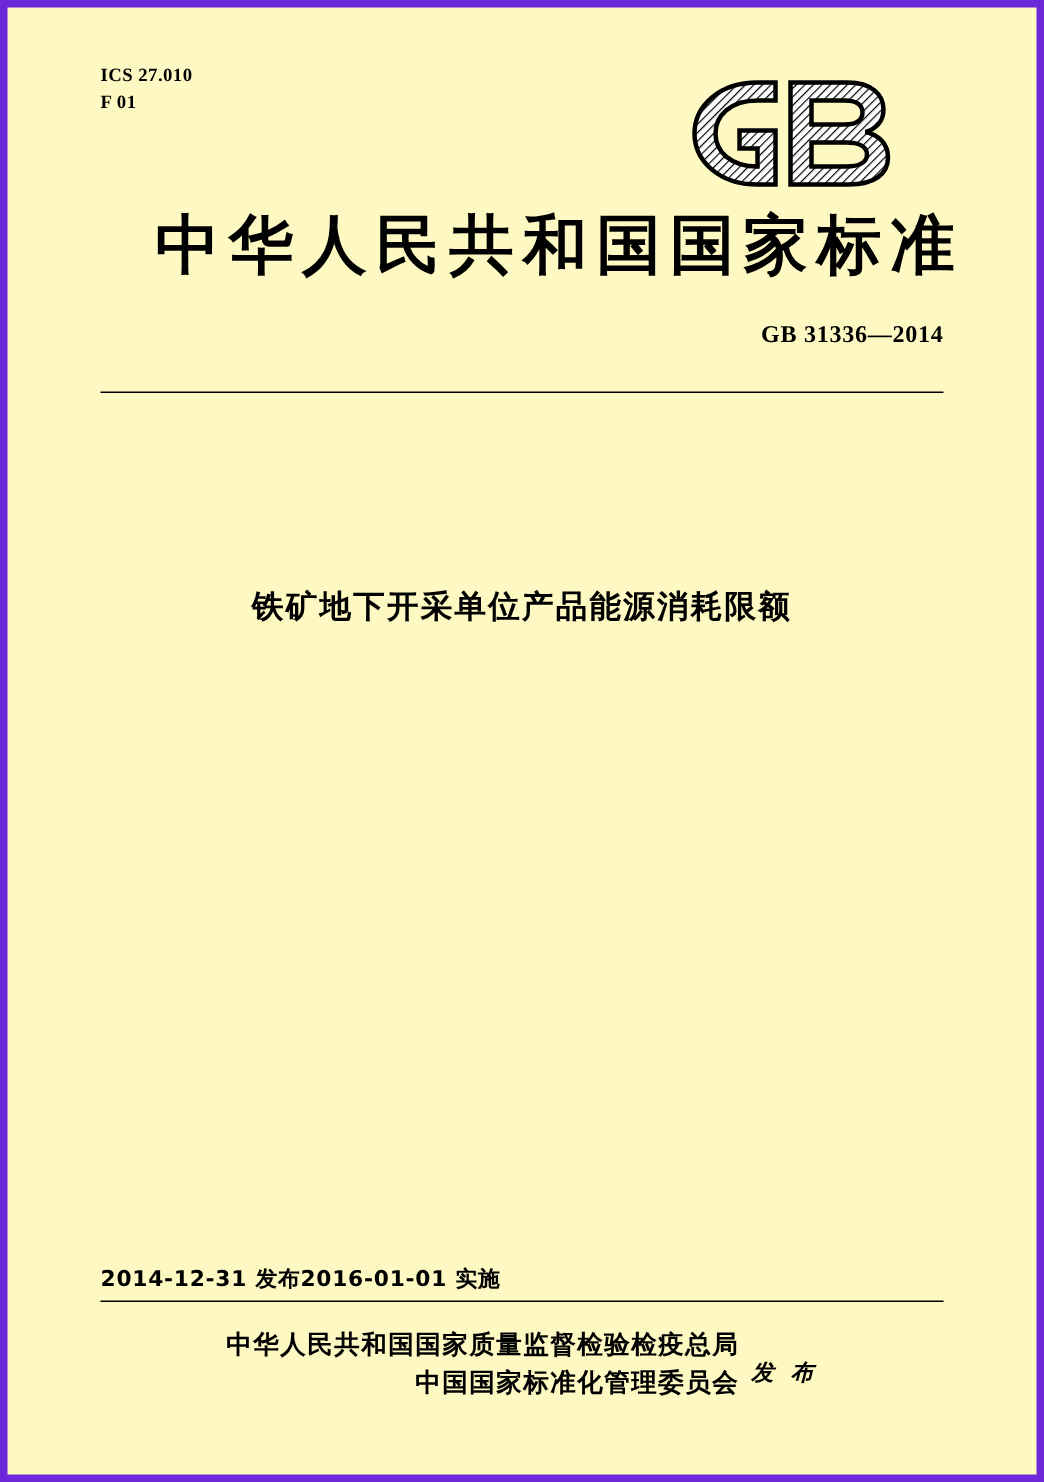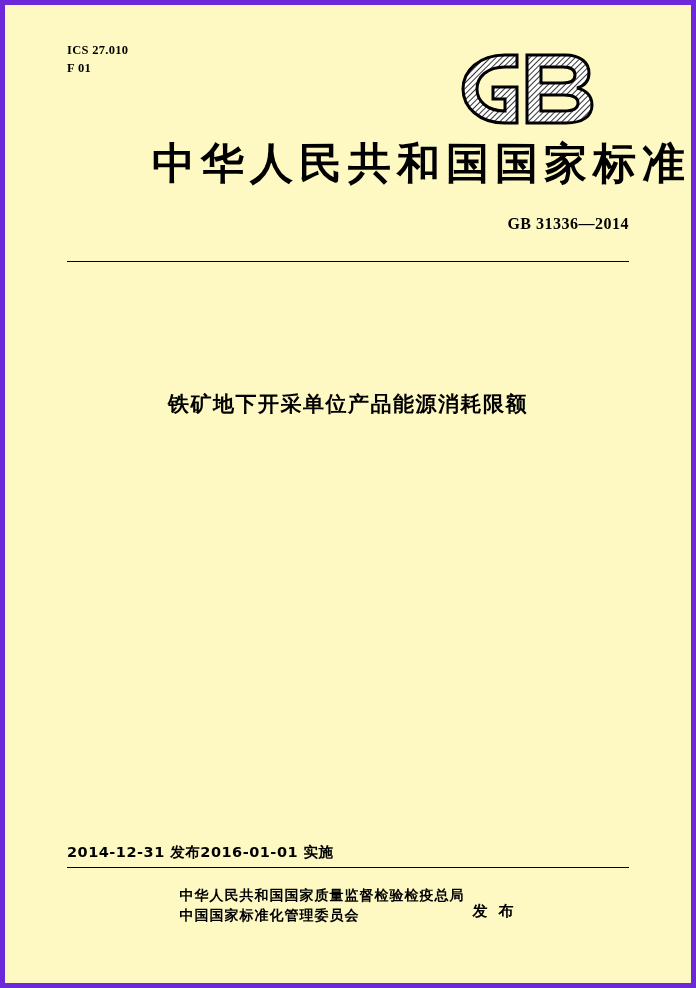--- a/index.html
+++ b/index.html
@@ -45,21 +45,21 @@
     height: 80px;
   }
   .gb-emblem svg { display: block; }
 
   
   .nat-title {
     position: absolute;
     left: 0;
     right: 0;
     top: 130px;
-    text-align: right;
+    text-align: center;
     font-family: "DejaVu Sans", sans-serif;
     font-size: 43px;
     font-weight: bold;
     letter-spacing: 6px;
     color: #000;
     padding-left: 6px;
     margin-left: 44px;
   }
 
   
@@ -145,37 +145,38 @@
     position: absolute;
     left: 0;
     right: 0;
     top: 880px;
     display: flex;
     justify-content: center;
     align-items: center;
   }
   .issuer-names {
     font-family: "DejaVu Sans", sans-serif;
-    font-size: 14px;
+    font-size: 17px;
     font-weight: bold;
     color: #000;
     line-height: 1.45;
-    text-align: left;
+    text-align: right;
     letter-spacing: 1px;
   }
   .issuer-names div { white-space: nowrap; }
   .issuer-verb {
     font-family: "DejaVu Sans", sans-serif;
     font-size: 15px;
     font-weight: bold;
     color: #000;
     letter-spacing: 3px;
     margin-left: 8px;
     padding-top: 12px;
     white-space: nowrap;
+    font-style: italic;
   }
 </style>
 </head>
 <body>
 
 <div class="page">
 
   <div class="ics-block">
     <div class="ics-line">ICS 27.010</div>
     <div class="ics-line">F 01</div>

